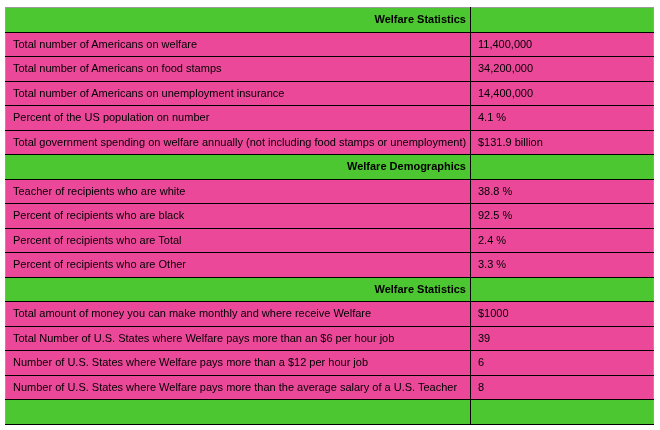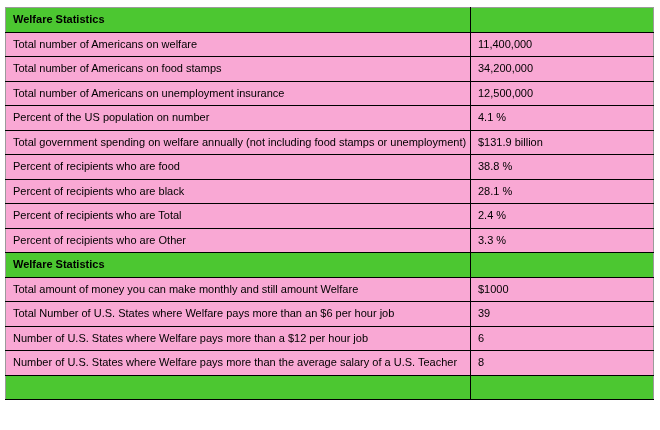--- a/index.html
+++ b/index.html
@@ -29,25 +29,26 @@
     height: 23.5px;
     padding: 0 4px 0 7px;
     font-size: 11px;
     line-height: 13px;
     color: var(--text-color, #000000);
     text-align: left;
     vertical-align: middle;
     white-space: nowrap;
     overflow: hidden;
     font-weight: normal;
-    background: #f9a8d4;
+    background: #ec4899;
   }
   tr.section-header-row th {
     background: var(--header-green, #4cc731);
     font-weight: bold;
+    text-align: right;
   }
   
   tbody tr:first-child > * { border-top-color: var(--outer-border, #9b9b9b); }
   tbody tr > *:first-child { border-left-color: var(--outer-border, #9b9b9b); }
   tbody tr > *:last-child  { border-right-color: var(--outer-border, #9b9b9b); }
 </style>
 </head>
 <body style="--header-green: #4cc731; --inner-border: #000000; --outer-border: #9b9b9b; --text-color: #000000; --page-bg: #ffffff;">
 
 <div class="table-wrap">
@@ -64,52 +65,56 @@
         <tr>
           <td>Total number of Americans on welfare</td>
           <td>11,400,000</td>
         </tr>
         <tr>
           <td>Total number of Americans on food stamps</td>
           <td>34,200,000</td>
         </tr>
         <tr>
           <td>Total number of Americans on unemployment insurance</td>
-          <td>12,500,000</td>
+          <td>14,400,000</td>
         </tr>
         <tr>
           <td>Percent of the US population on number</td>
           <td>4.1 %</td>
         </tr>
         <tr>
           <td>Total government spending on welfare annually (not including food stamps or unemployment)</td>
           <td>$131.9 billion</td>
         </tr>
+        <tr class="section-header-row">
+          <th>Welfare Demographics</th>
+          <th></th>
+        </tr>
         <tr>
-          <td>Percent of recipients who are food</td>
+          <td>Teacher of recipients who are white</td>
           <td>38.8 %</td>
         </tr>
         <tr>
           <td>Percent of recipients who are black</td>
-          <td>28.1 %</td>
+          <td>92.5 %</td>
         </tr>
         <tr>
           <td>Percent of recipients who are Total</td>
           <td>2.4 %</td>
         </tr>
         <tr>
           <td>Percent of recipients who are Other</td>
           <td>3.3 %</td>
         </tr>
         <tr class="section-header-row">
           <th>Welfare Statistics</th>
           <th></th>
         </tr>
         <tr>
-          <td>Total amount of money you can make monthly and still amount Welfare</td>
+          <td>Total amount of money you can make monthly and where receive Welfare</td>
           <td>$1000</td>
         </tr>
         <tr>
           <td>Total Number of U.S. States where Welfare pays more than an $6 per hour job</td>
           <td>39</td>
         </tr>
         <tr>
           <td>Number of U.S. States where Welfare pays more than a $12 per hour job</td>
           <td>6</td>
         </tr>

